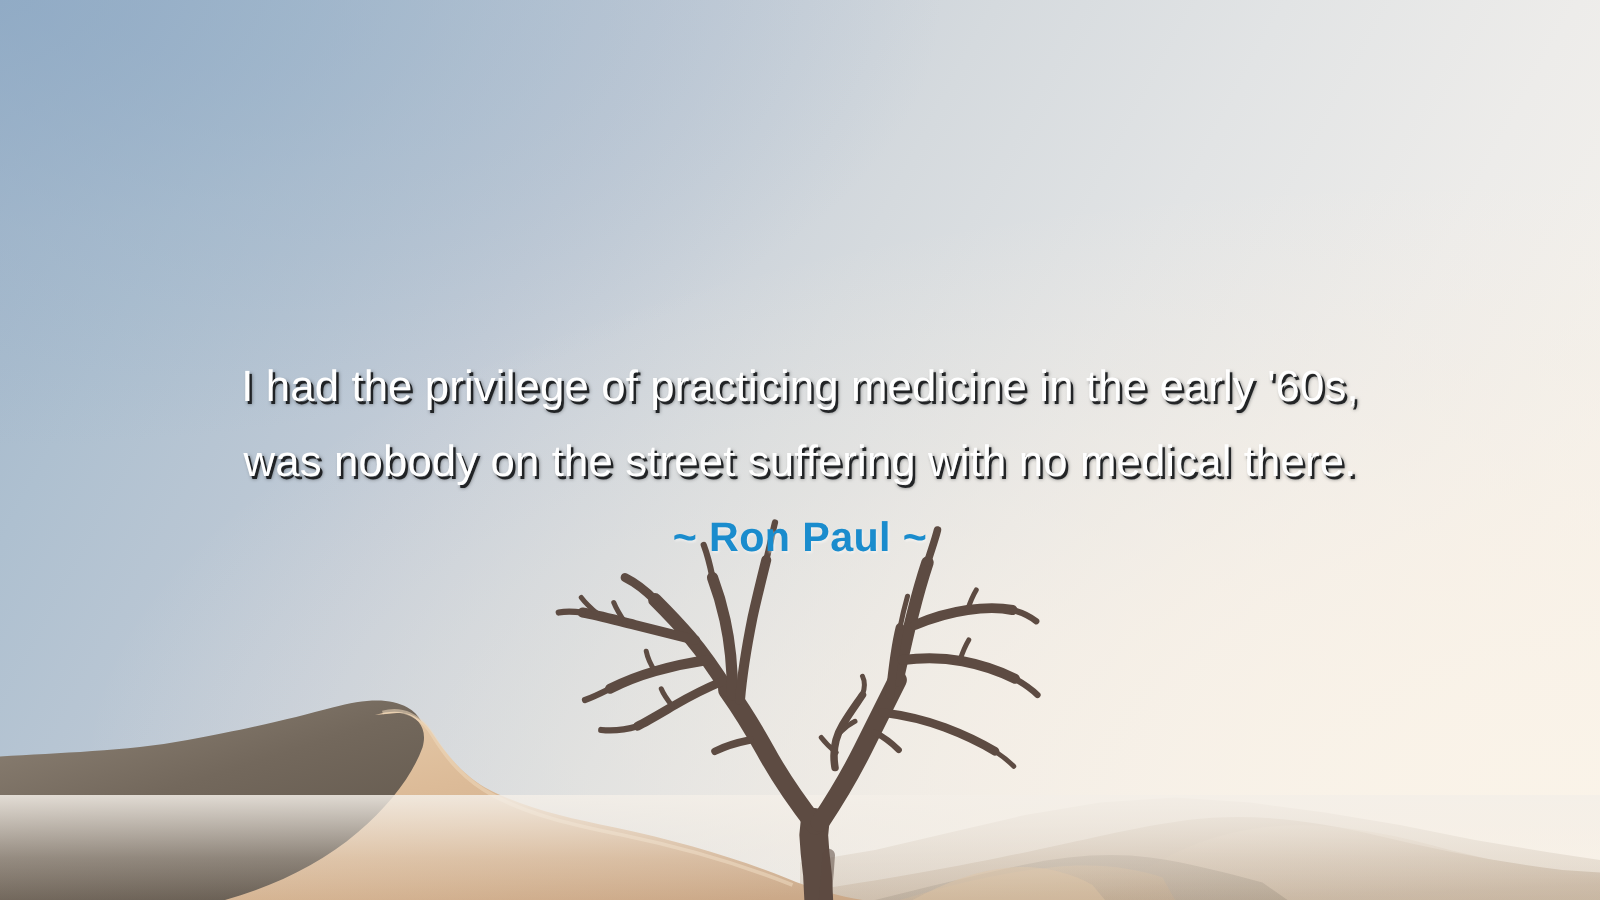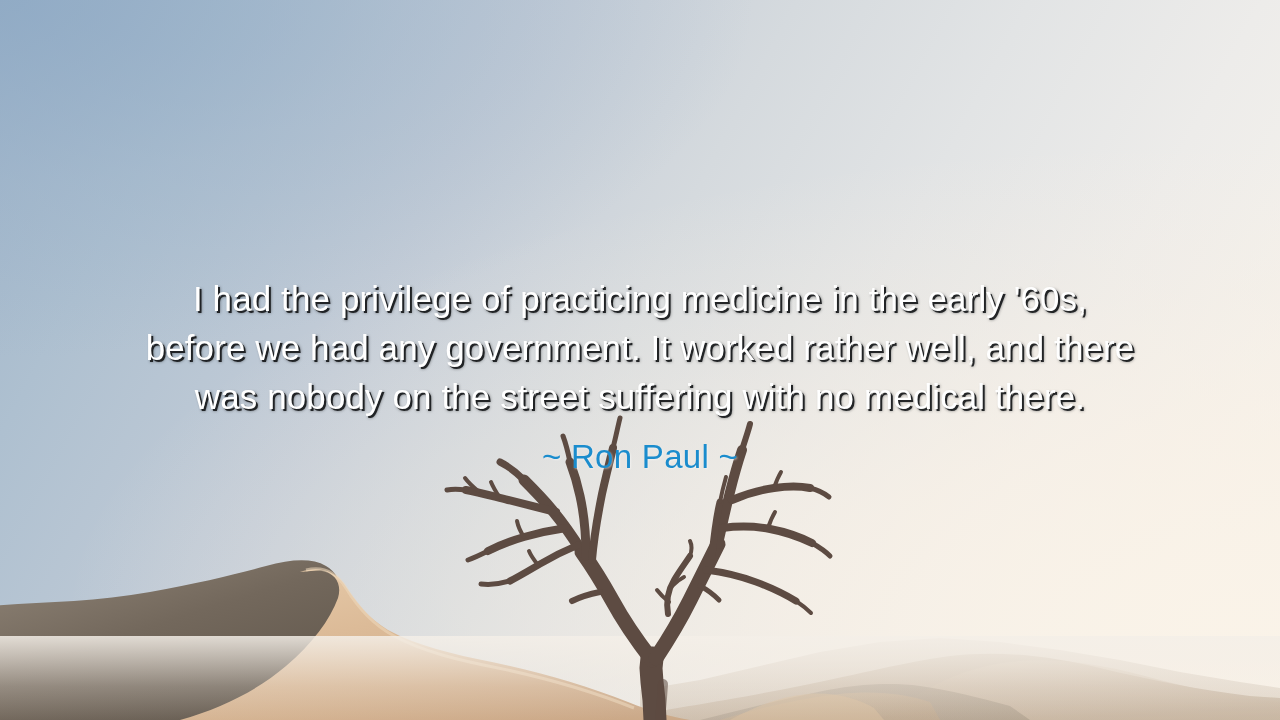--- a/index.html
+++ b/index.html
@@ -74,36 +74,36 @@
   
   .quote-wrap {
     position: absolute;
     left: 0;
     top: 272px;
     width: 1280px;
     text-align: center;
     z-index: 12;
   }
   .quote-text {
-    margin: 5px auto;
+    margin: 16px auto;
     width: 1160px;
     font-size: 35px;
     line-height: 44px;
     font-weight: 400;
     color: #ffffff;
     letter-spacing: 0.1px;
     text-shadow:
        2px 2px 0px rgba(24,26,28,0.92),
        2px 2px 3px rgba(24,26,28,0.55);
   }
   .attribution {
     margin: 18px auto 0 auto;
     font-size: 33px;
     line-height: 40px;
-    font-weight: 400;
+    font-weight: 700;
     color: #1a8ccd;
     letter-spacing: 0.3px;
     text-shadow: 1px 1px 2px rgba(255,255,255,0.45);
   }
 </style>
 </head>
 <body>
 
 <div id="stage">
 
@@ -240,18 +240,17 @@
 
       <path d="M668,614 C666,602 668,590 674,580 C680,570 686,562 690,556" stroke-width="6"></path>
       <path d="M690,556 C692,550 692,545 690,541" stroke-width="4"></path>
       <path d="M672,586 C676,582 680,579 684,577" stroke-width="4"></path>
       <path d="M669,602 C664,598 660,594 657,590" stroke-width="4"></path>
     </g>
   </svg>
 
   <div class="quote-wrap">
     <div class="quote-text">I had the privilege of practicing medicine in the early '60s,</div>
-    <div class="quote-text">before we had any government. It worked rather well, and there</div>
     <div class="quote-text">was nobody on the street suffering with no medical there.</div>
     <div class="attribution">~ Ron Paul ~</div>
   </div>
 
 </div>
 
 </body></html>

